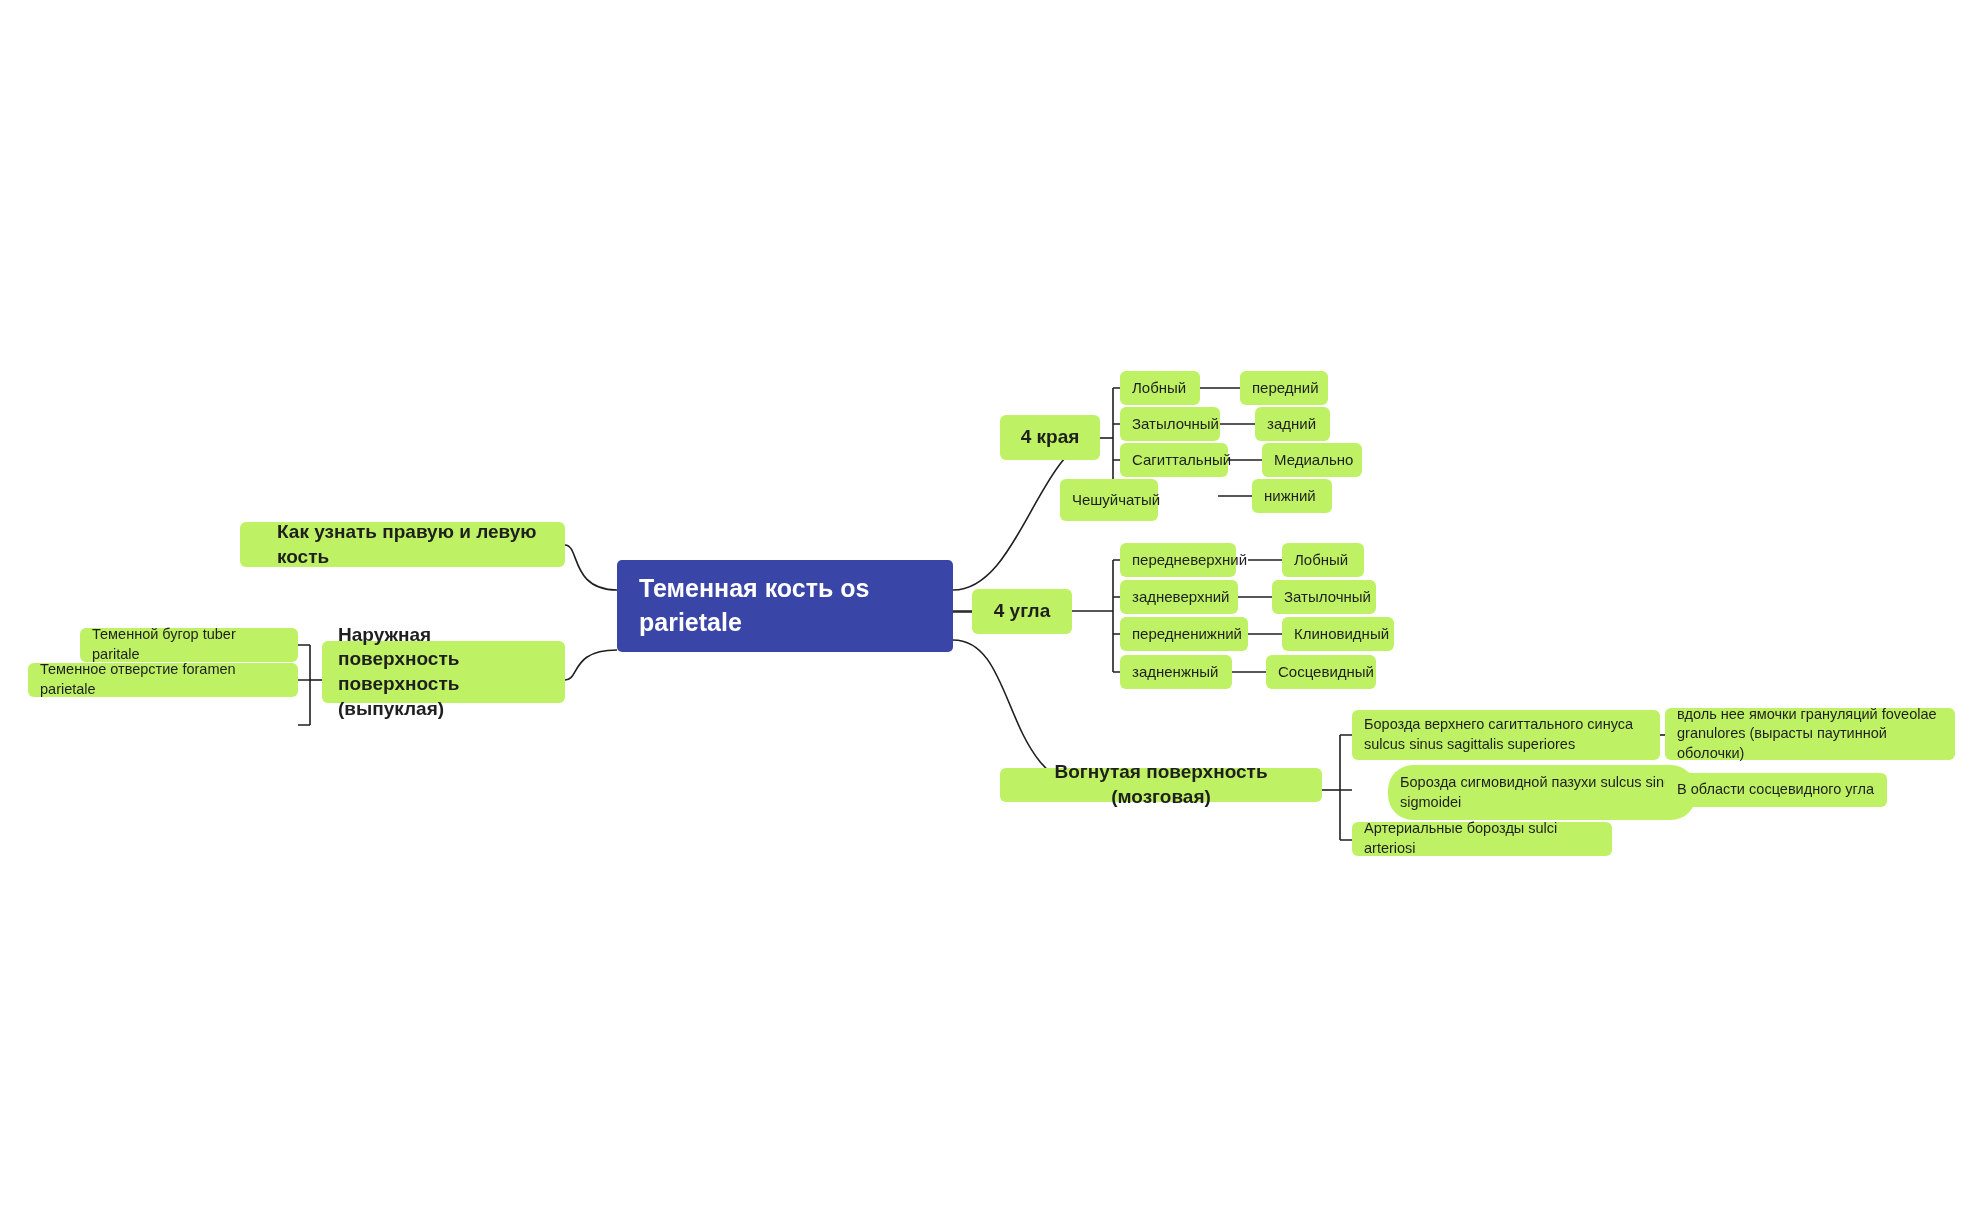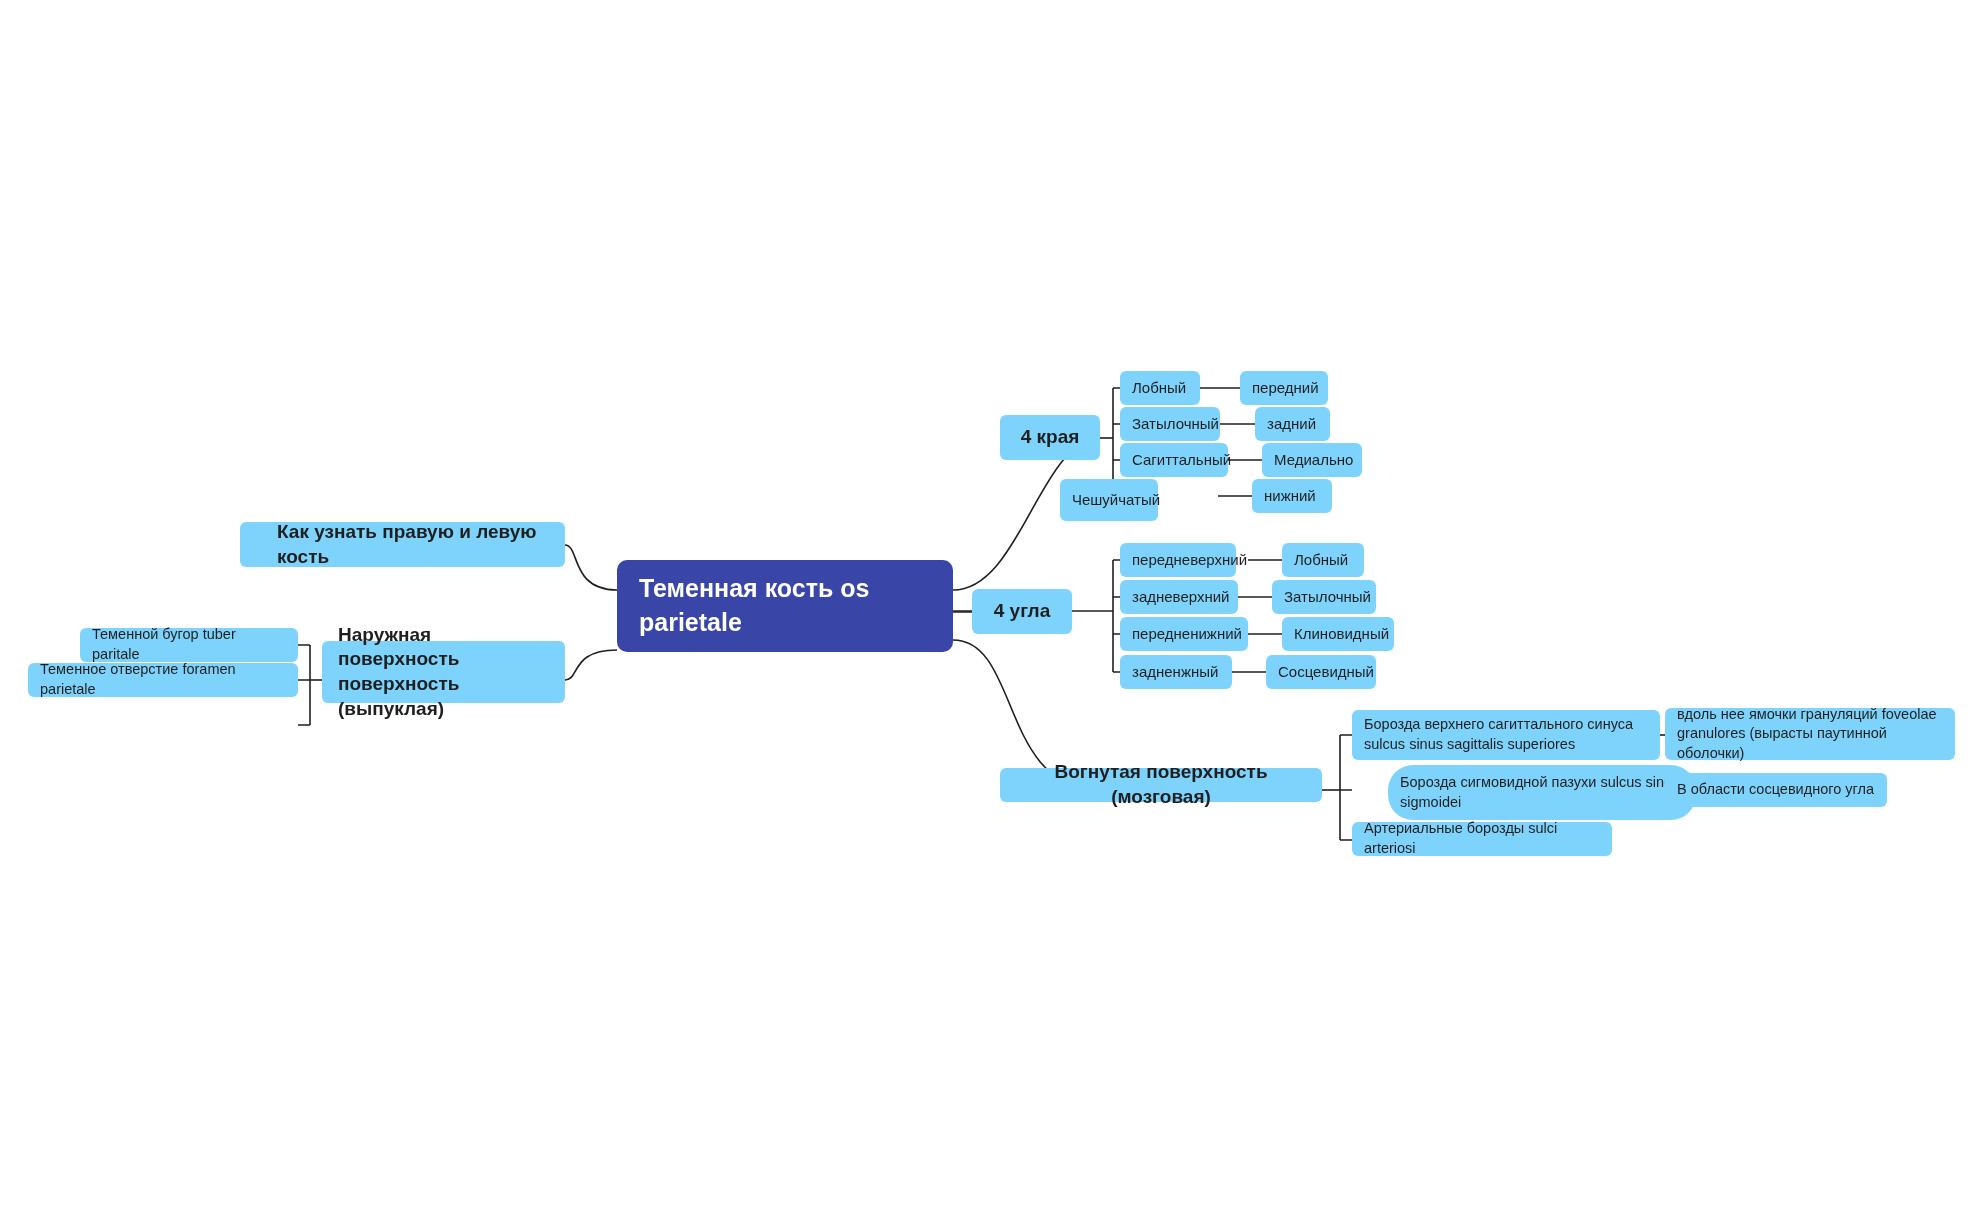--- a/index.html
+++ b/index.html
@@ -23,34 +23,34 @@
   svg.links {
     position: absolute;
     left: 0; top: 0;
     width: 1973px;
     height: 1221px;
     pointer-events: none;
   }
   .node {
     position: absolute;
     box-sizing: border-box;
-    background: #7dd3fc;
+    background: #bef264;
     border-radius: 6px;
     color: #1f1f1f;
     display: flex;
     align-items: center;
   }
   .node span {
     display: block;
     width: 100%;
   }
   .root {
     background: #3a45a8;
     color: #ffffff;
-    border-radius: 10px;
+    border-radius: 5px;
     font-size: 25px;
     font-weight: bold;
     line-height: 1.35;
     padding: 14px 22px;
     text-align: left;
   }
   .lvl1 {
     font-size: 19px;
     font-weight: bold;
     padding: 11px 16px;

